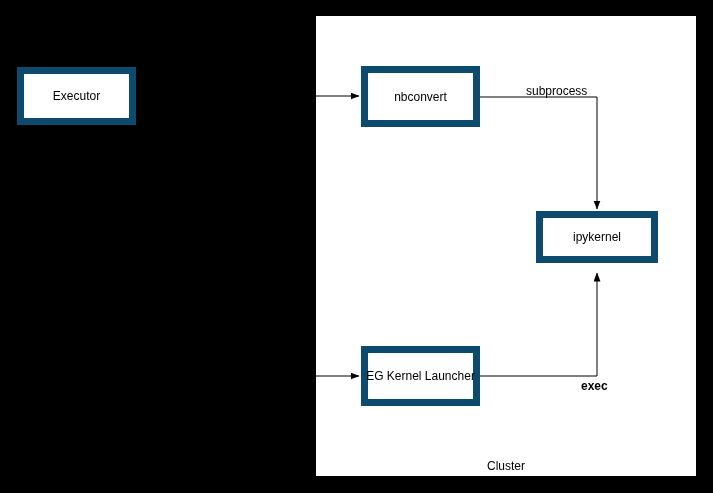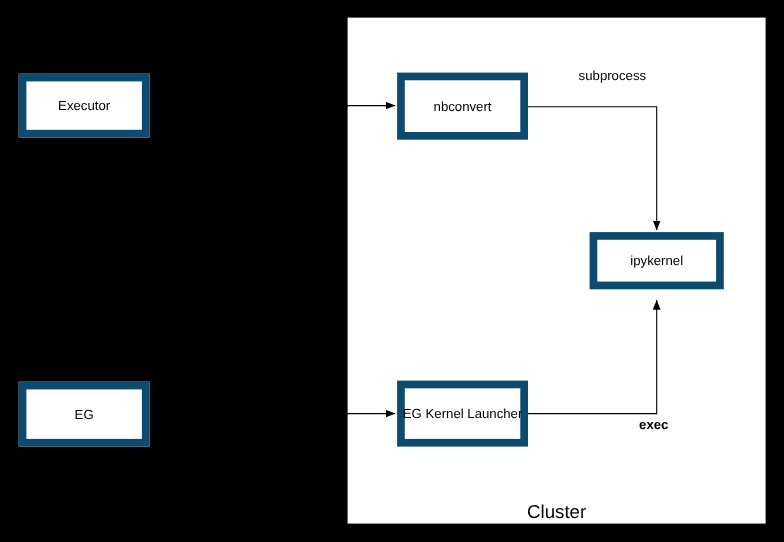--- a/index.html
+++ b/index.html
@@ -23,21 +23,21 @@
     height: 460px;
     background: #ffffff;
     z-index: 1;
   }
   .cluster-label {
     position: absolute;
     left: 0;
     right: 0;
     bottom: 3px;
     text-align: center;
-    font-size: 17px;
+    font-size: 12px;
     color: #000000;
     line-height: 14px;
   }
   .edges {
     position: absolute;
     left: 0;
     top: 0;
     z-index: 2;
     pointer-events: none;
   }
@@ -61,21 +61,21 @@
   .node-launcher   { left: 361px; top: 346px; width: 119px; height: 60px; }
   .node-ipykernel  { left: 536px; top: 211px; width: 122px; height: 52px; }
   .edge-label {
     position: absolute;
     z-index: 4;
     font-size: 12px;
     color: #000000;
     line-height: 14px;
     white-space: nowrap;
   }
-  .label-subprocess { left: 526px; top: 62px; }
+  .label-subprocess { left: 526px; top: 84px; }
   .label-exec       { left: 581px; top: 379px; font-weight: bold; }
 </style>
 </head>
 <body>
 
 <div class="stage">
 
   <div class="cluster">
     <span class="cluster-label">Cluster</span>
   </div>
@@ -89,23 +89,20 @@
     <path d="M137,96 L359,96" stroke="#000000" stroke-width="1" fill="none" marker-end="url(#arrow)"></path>
     <path d="M480,97 L597,97 L597,209" stroke="#000000" stroke-width="1" fill="none" marker-end="url(#arrow)"></path>
     <path d="M137,376 L359,376" stroke="#000000" stroke-width="1" fill="none" marker-end="url(#arrow)"></path>
     <path d="M480,376 L597,376 L597,273" stroke="#000000" stroke-width="1" fill="none" marker-end="url(#arrow)"></path>
   </svg>
 
   <div class="node node-executor">
     <span>Executor</span>
   </div>
 
-  <div class="node node-eg">
-    <span>EG</span>
-  </div>
 
   <div class="node node-nbconvert">
     <span>nbconvert</span>
   </div>
 
   <div class="node node-launcher">
     <span>EG Kernel Launcher</span>
   </div>
 
   <div class="node node-ipykernel">

